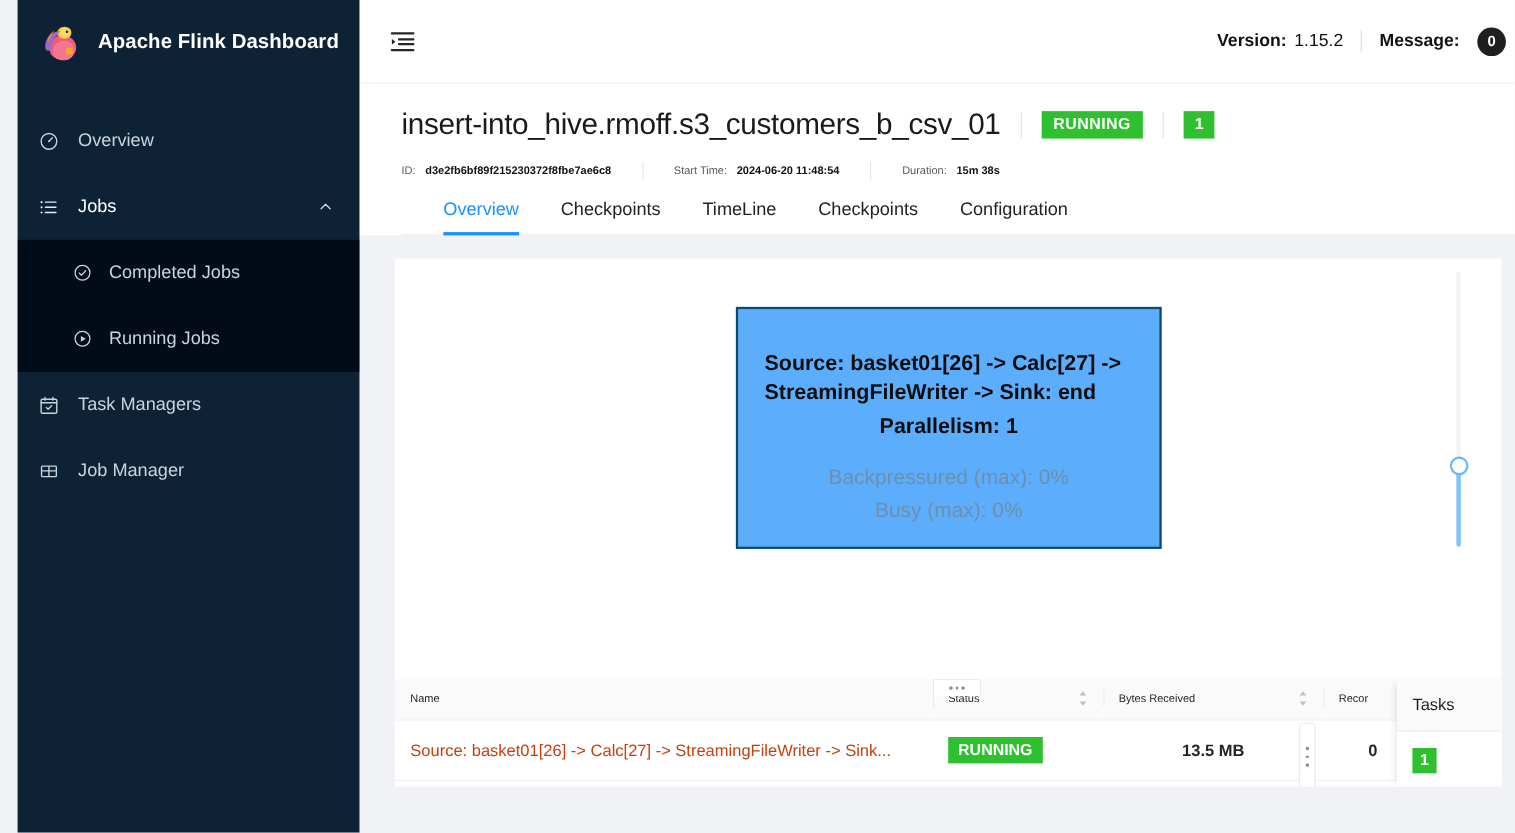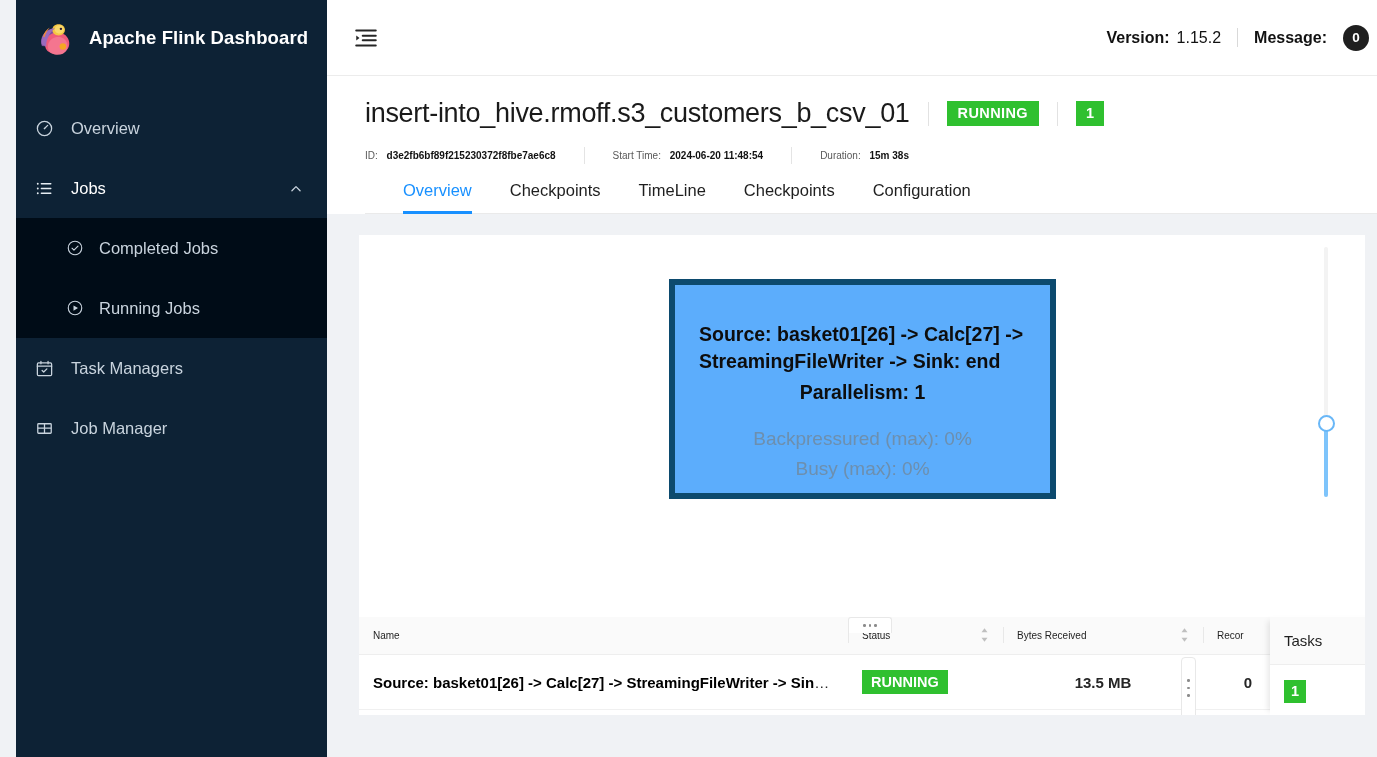--- a/index.html
+++ b/index.html
@@ -103,21 +103,21 @@
   .content-wrap { padding: 21px 28px 0 32px; }
   .panel {
     background: #ffffff; position: relative;
     height: 480px; overflow: hidden;
   }
 
   
   .graph-area { position: relative; height: 382px; overflow: hidden; }
   .node {
     position: absolute; left: 310px; top: 44px; width: 387px; height: 220px;
-    background: #5CADFC; border: 6px solid #0c4a6e;
+    background: #5CADFC; border: 2px solid #0c4a6e;
     padding: 36px 24px 0 24px;
   }
   .node-name {
     font-size: 19.5px; font-weight: bold; color: #0d0d0d; line-height: 1.37;
     word-break: break-word;
   }
   .node-par { font-size: 19.5px; font-weight: bold; color: #0d0d0d; text-align: center; margin-top: 7px; }
   .node-metrics { margin-top: 20px; text-align: center; color: #6d8fae; font-size: 19px; line-height: 1.56; }
 
   
@@ -147,21 +147,21 @@
     text-align: left; padding: 13px 14px; border-bottom: 1px solid #eeeeee;
     position: relative; white-space: nowrap; overflow: hidden;
   }
   .tbl thead th.divider::before {
     content:""; position:absolute; left:0; top:28%; height:44%; width:1px; background:#e8e8e8;
   }
   .tbl tbody td {
     font-size: 15px; color: #262626; padding: 15px 14px; border-bottom: 1px solid #f0f0f0;
     white-space: nowrap; overflow: hidden; text-overflow: ellipsis;
   }
-  .cell-link { color: #000000; cursor: pointer; font-weight: bold; }
+  .cell-link { color: #c2410c; cursor: pointer; }
   .sorter { position: absolute; right: 14px; top: 50%; transform: translateY(-50%); width: 9px; height: 16px; }
   .td-center { text-align: center; font-weight: bold; }
   .cell-run {
     display: inline-block; background: #2FC02F; color: #fff; font-weight: bold;
     font-size: 14.5px; padding: 5px 9px; line-height: 1;
   }
   .cell-task {
     display: inline-block; background: #2FC02F; color: #fff; font-weight: bold;
     font-size: 14.5px; padding: 4px 7px; line-height: 1;
   }

